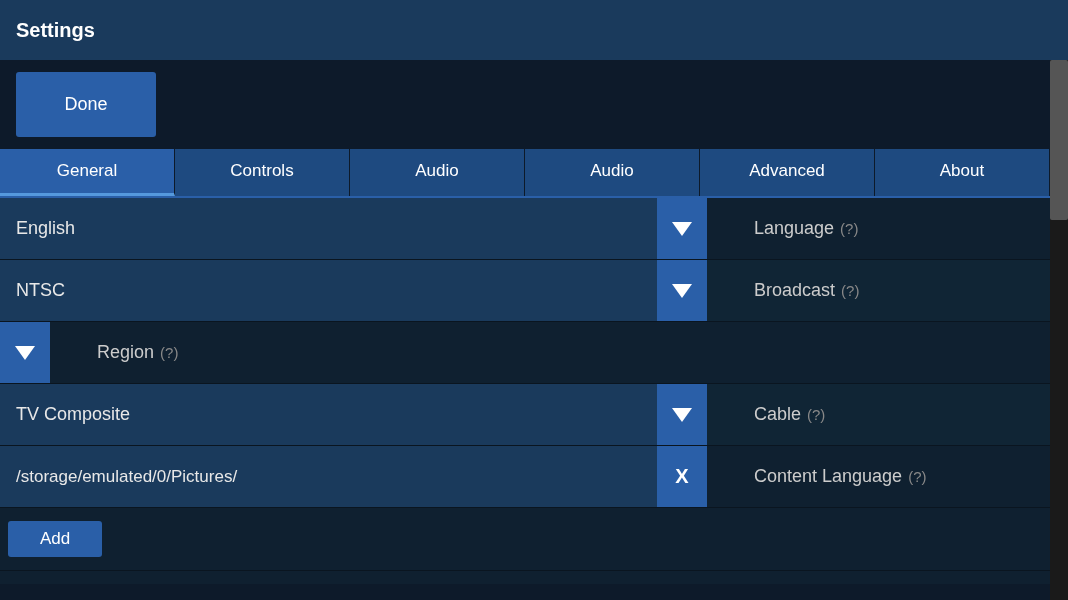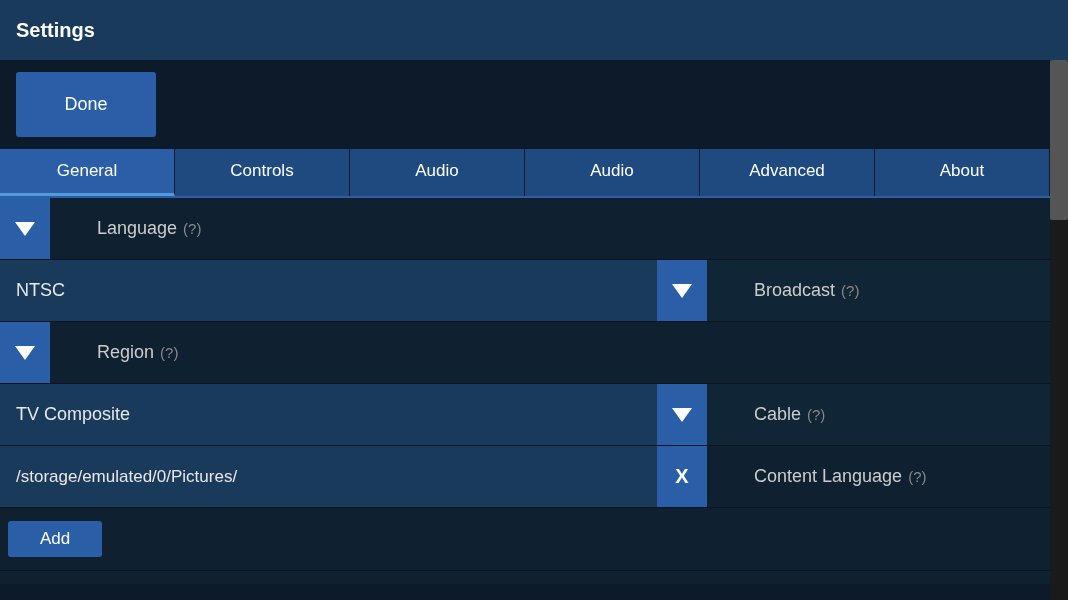--- a/index.html
+++ b/index.html
@@ -247,20 +247,23 @@
       <span>Advanced</span>
     </div>
     <div class="tab">
       <span>About</span>
     </div>
   </div>
 
   <div id="settings-rows">
 
     <div class="settings-row">
+      <div class="row-left">
+        <span>English</span>
+      </div>
       <div class="row-control">
         <div class="arrow-down"></div>
       </div>
       <div class="row-label">
         <span class="label-text">Language</span>
         <span class="help-icon">(?)</span>
       </div>
     </div>
 
     <div class="settings-row">

